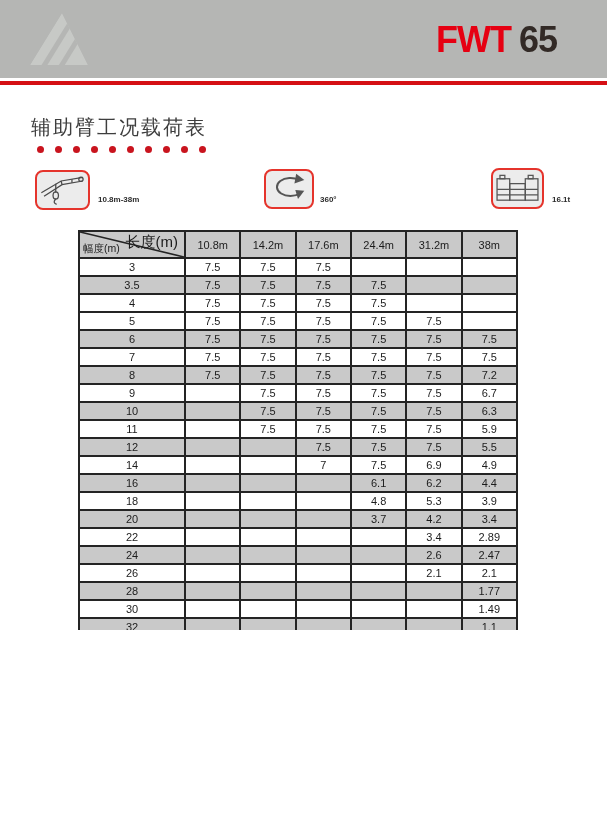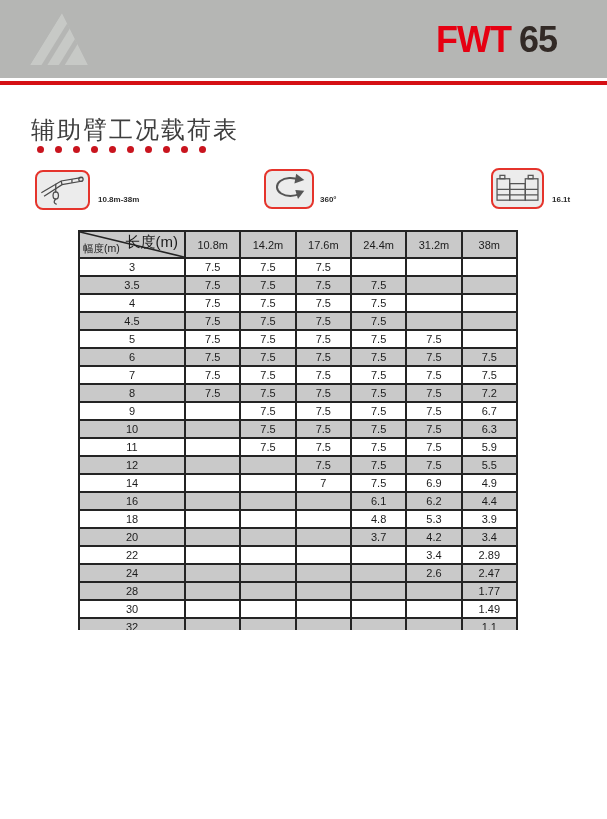--- a/index.html
+++ b/index.html
@@ -9,21 +9,21 @@
   
   .topbar{position:absolute;left:0;top:0;width:607px;height:78px;background:var(--bar_gray,#b5b6b4);}
   .topbar-logo{position:absolute;left:28px;top:8px;width:62px;height:62px;}
   .model{position:absolute;right:50px;top:22px;font-size:36px;font-weight:bold;letter-spacing:-1px;line-height:1;white-space:nowrap;}
   .model-red{color:var(--accent_red,#e60012);}
   .model-dark{color:var(--model_dark,#322a26);margin-left:8px;}
   .redline{position:absolute;left:0;top:81px;width:607px;height:4px;background:var(--line_red,#d50f14);}
 
   
   .section-title{position:absolute;left:31px;top:114px;font-family:"DejaVu Serif","Liberation Serif",serif;
-    font-size:24px;color:var(--title_gray,#3e3e3e);letter-spacing:2px;}
+    font-size:20px;color:var(--title_gray,#3e3e3e);letter-spacing:2px;}
   .dots{position:absolute;left:37px;top:146px;display:flex;gap:11px;}
   .dot{width:7px;height:7px;border-radius:50%;background:var(--dot_red,#c9141e);}
 
   
   .spec-box{position:absolute;border:2px solid var(--icon_border_red,#e5342c);border-radius:8px;
     background:#ececec;box-sizing:border-box;}
   .spec-box svg{display:block;width:100%;height:100%;}
   #spec-box-0{left:35px;top:170px;width:55px;height:40px;}
   #spec-box-1{left:264px;top:169px;width:50px;height:40px;}
   #spec-box-2{left:491px;top:168px;width:53px;height:41px;}
@@ -179,29 +179,20 @@
         </tr>
         <tr class="row-white">
           <td>4</td>
           <td>7.5</td>
           <td>7.5</td>
           <td>7.5</td>
           <td>7.5</td>
           <td></td>
           <td></td>
         </tr>
-        <tr class="row-gray">
-          <td>4.5</td>
-          <td>7.5</td>
-          <td>7.5</td>
-          <td>7.5</td>
-          <td>7.5</td>
-          <td></td>
-          <td></td>
-        </tr>
         <tr class="row-white">
           <td>5</td>
           <td>7.5</td>
           <td>7.5</td>
           <td>7.5</td>
           <td>7.5</td>
           <td>7.5</td>
           <td></td>
         </tr>
         <tr class="row-gray">
@@ -313,20 +304,29 @@
           <td>2.89</td>
         </tr>
         <tr class="row-gray">
           <td>24</td>
           <td></td>
           <td></td>
           <td></td>
           <td></td>
           <td>2.6</td>
           <td>2.47</td>
+        </tr>
+        <tr class="row-white">
+          <td>26</td>
+          <td></td>
+          <td></td>
+          <td></td>
+          <td></td>
+          <td>2.1</td>
+          <td>2.1</td>
         </tr>
         <tr class="row-gray">
           <td>28</td>
           <td></td>
           <td></td>
           <td></td>
           <td></td>
           <td></td>
           <td>1.77</td>
         </tr>

